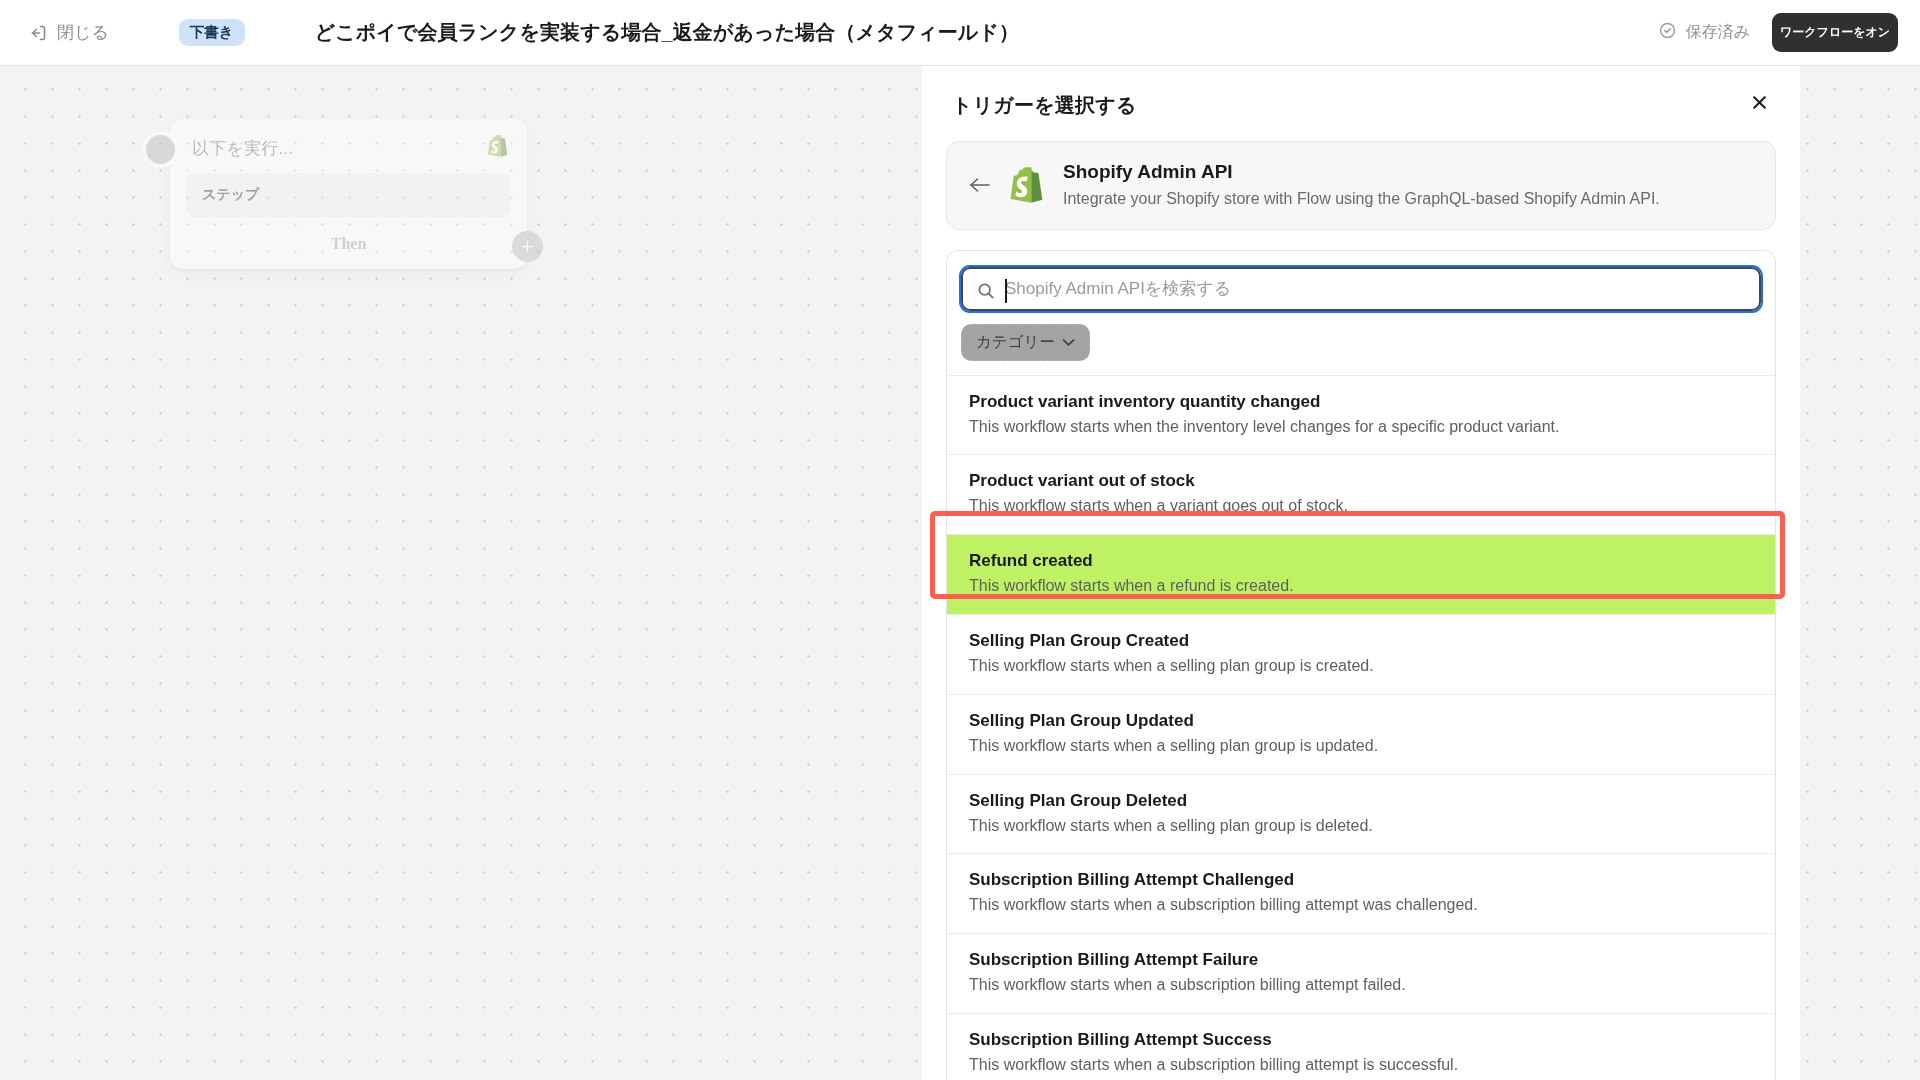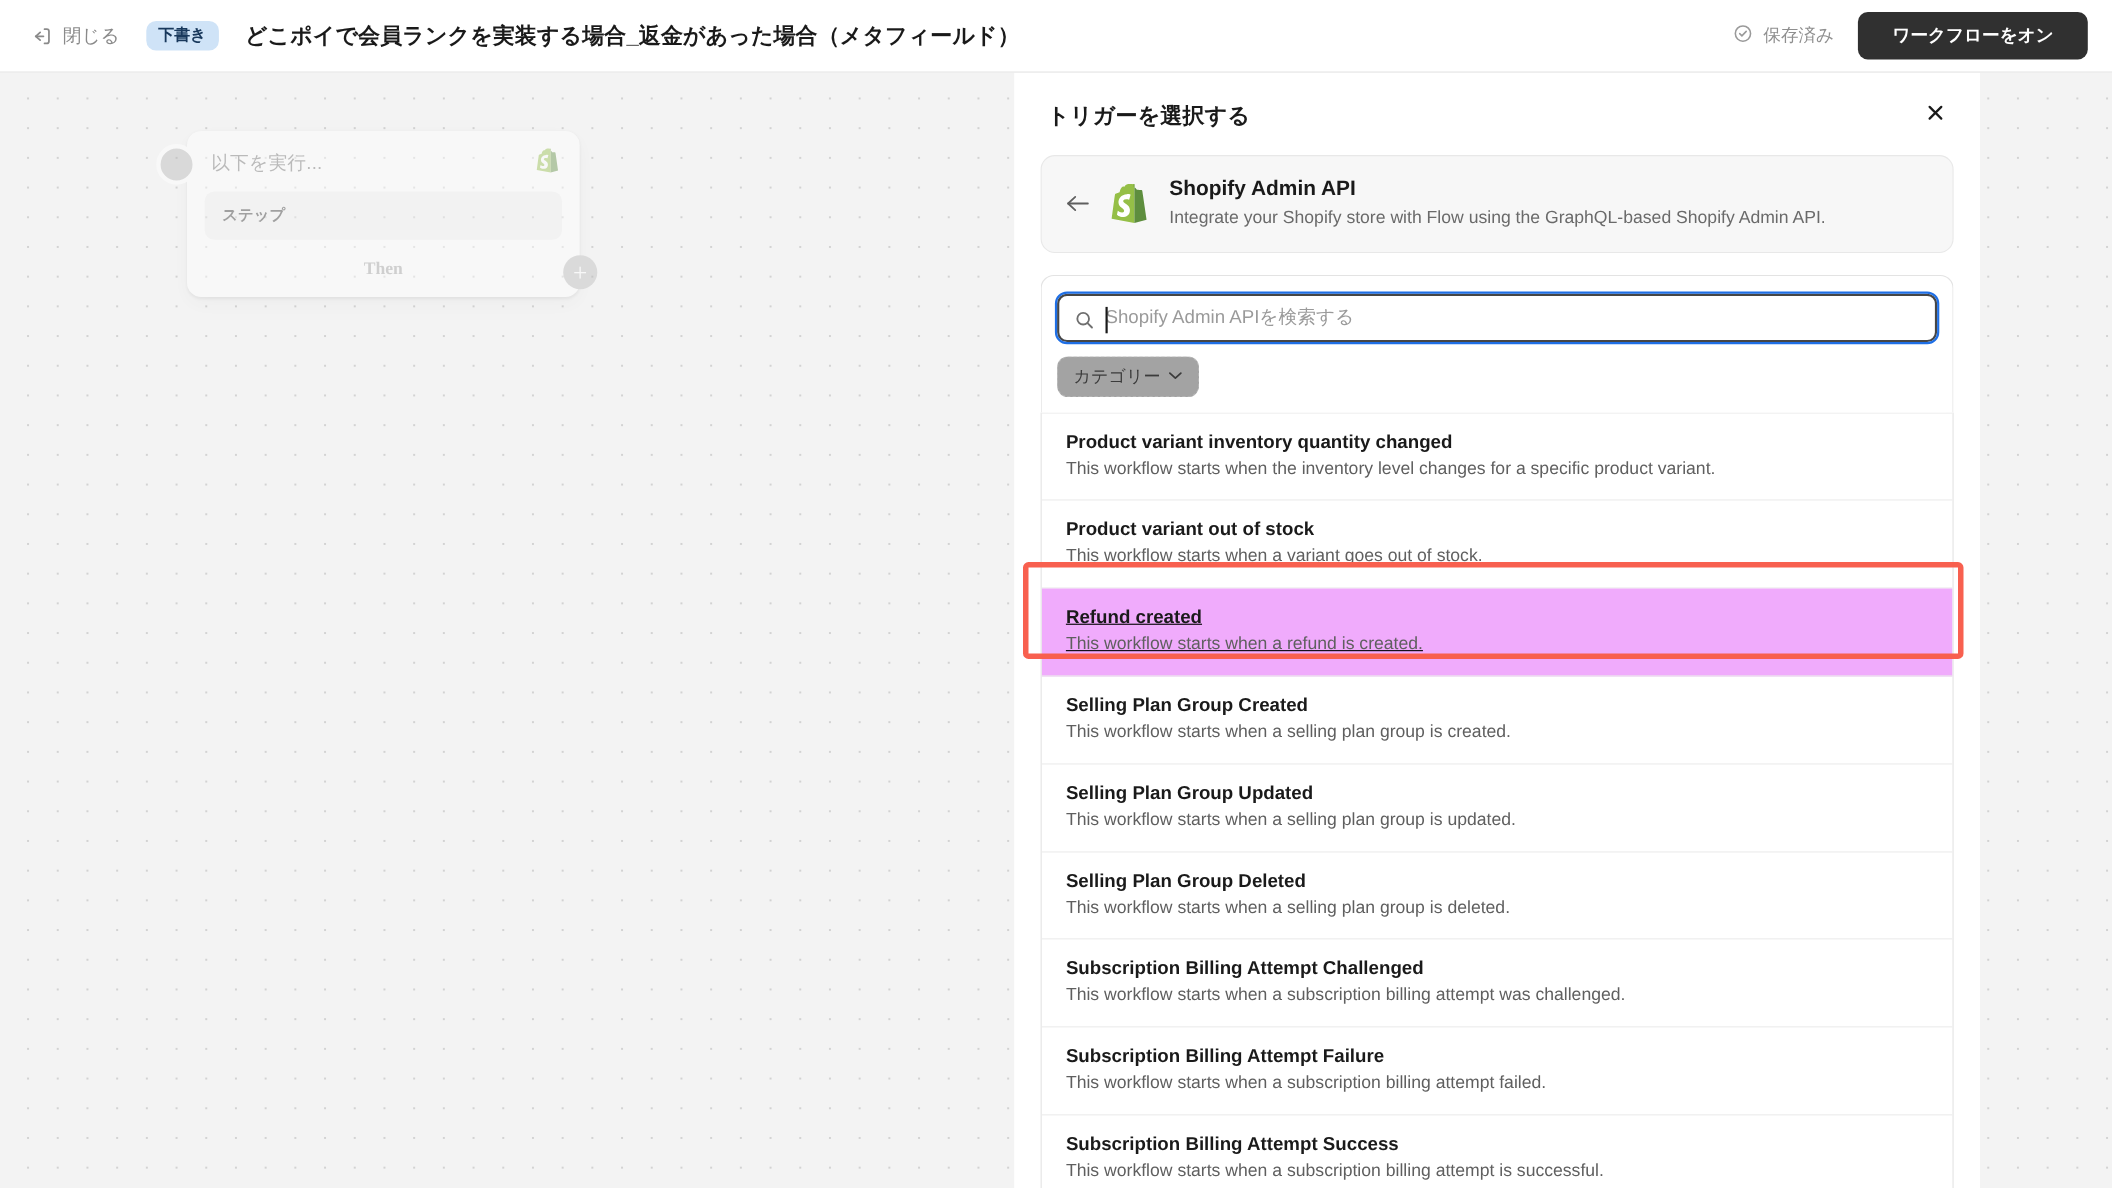--- a/index.html
+++ b/index.html
@@ -12,20 +12,21 @@
 
   
   .topbar {
     position: absolute; top: 0; left: 0;
     width: 1920px; height: 66px;
     background: #ffffff;
     border-bottom: 1px solid #e3e3e3;
     display: flex; align-items: center;
     padding: 0 22px;
     z-index: 40;
+    gap: 46px;
   }
   .close-btn {
     display: flex; align-items: center; gap: 9px;
     color: #8a8a8a;
     font-size: 17px;
     padding: 4px 6px;
     border-radius: 7px;
     cursor: pointer;
   }
   .close-btn svg { display: block; }
@@ -52,25 +53,25 @@
     margin-left: auto;
     display: flex; align-items: center; gap: 22px;
   }
   .saved-state {
     display: flex; align-items: center; gap: 9px;
     color: #8f8f8f; font-size: 16px;
   }
   .btn-primary {
     background: #303030;
     color: #ffffff;
-    font-size: 16px;
+    font-size: 12px;
     font-weight: 700;
     border: none;
     border-radius: 9px;
-    padding: 11px 31px;
+    padding: 11px 8px;
     cursor: pointer;
     font-family: "Liberation Sans", sans-serif;
     white-space: nowrap;
   }
 
   
   .canvas {
     position: absolute;
     top: 66px; left: 0;
     width: 1920px; height: 1014px;
@@ -230,21 +231,21 @@
     border-bottom: none;
     height: 742px;
     overflow: hidden;
   }
   .trigger-item {
     padding: 16px 22px 17px 22px;
     border-bottom: 1px solid #ececec;
     cursor: pointer;
   }
   .trigger-item:first-child { border-top: 1px solid #ececec; }
-  .trigger-item.selected { background: #f0abfc; text-decoration: underline; }
+  .trigger-item.selected { background: #bef264; }
   .trigger-name {
     font-size: 17px; font-weight: 700; color: #1a1a1a;
     margin-bottom: 5px;
   }
   .trigger-desc { font-size: 16px; color: #5f5f5f; line-height: 1.3; }
 
   .annotation-box {
     position: absolute;
     left: 930px; top: 511px;
     width: 855px; height: 88px;

